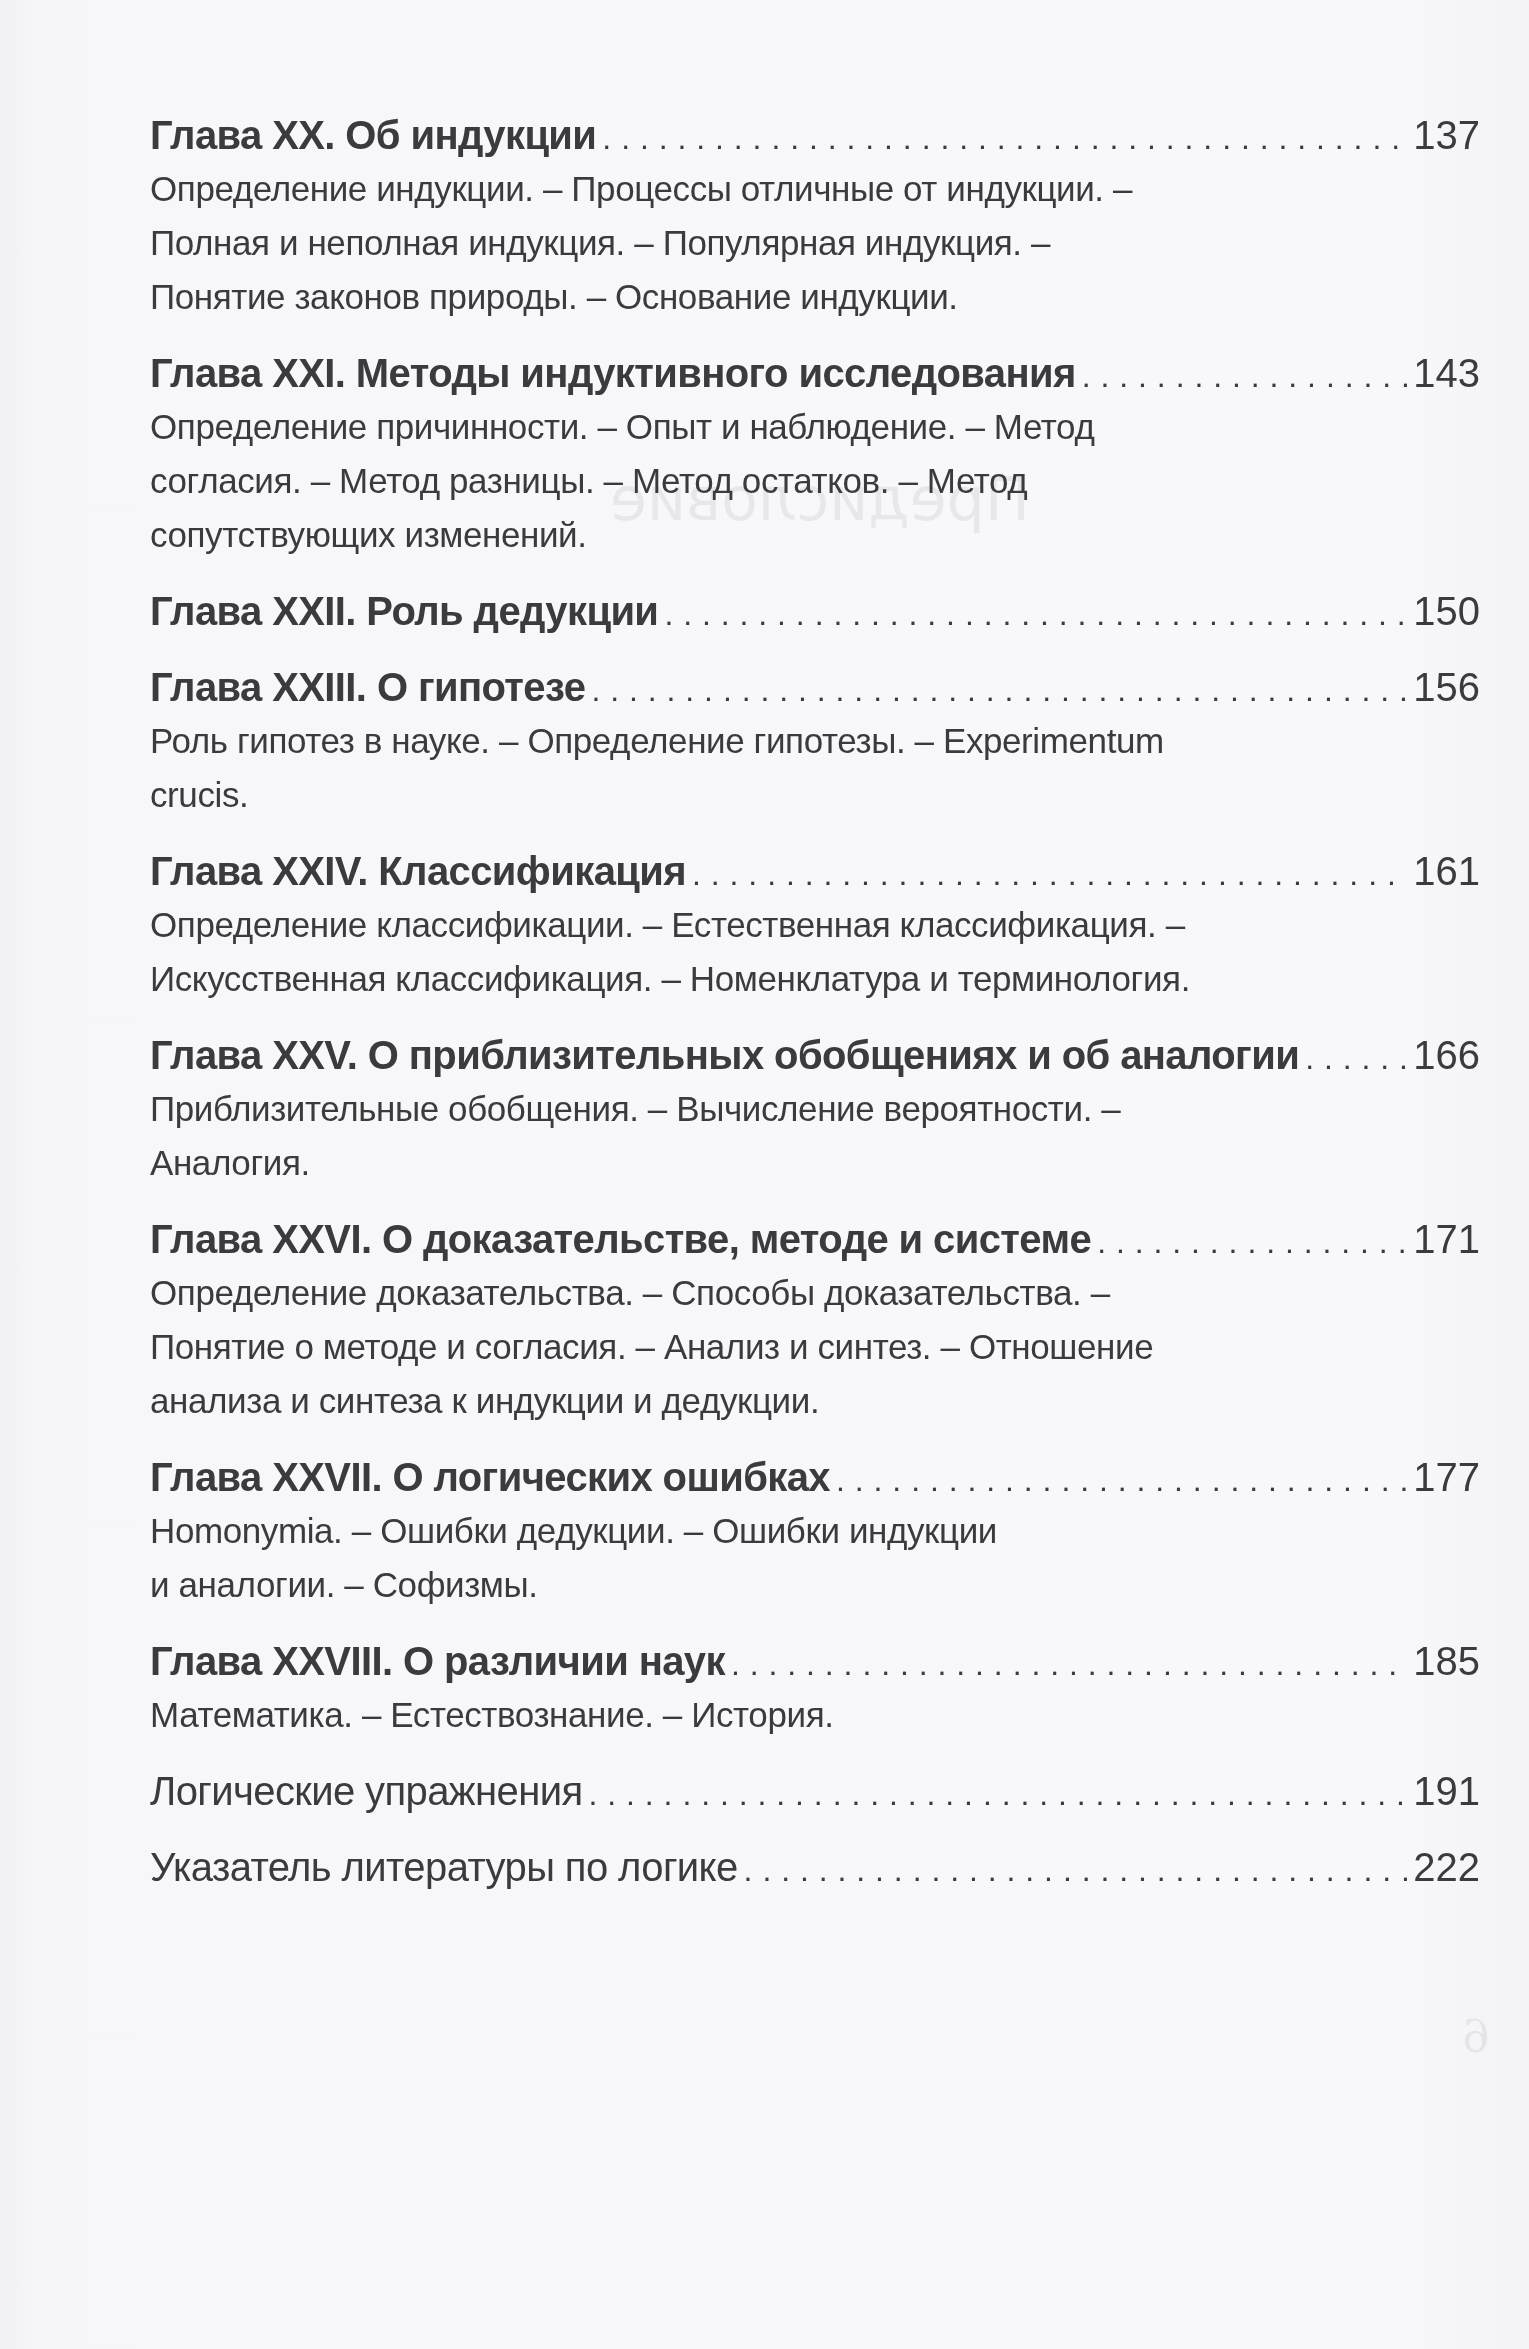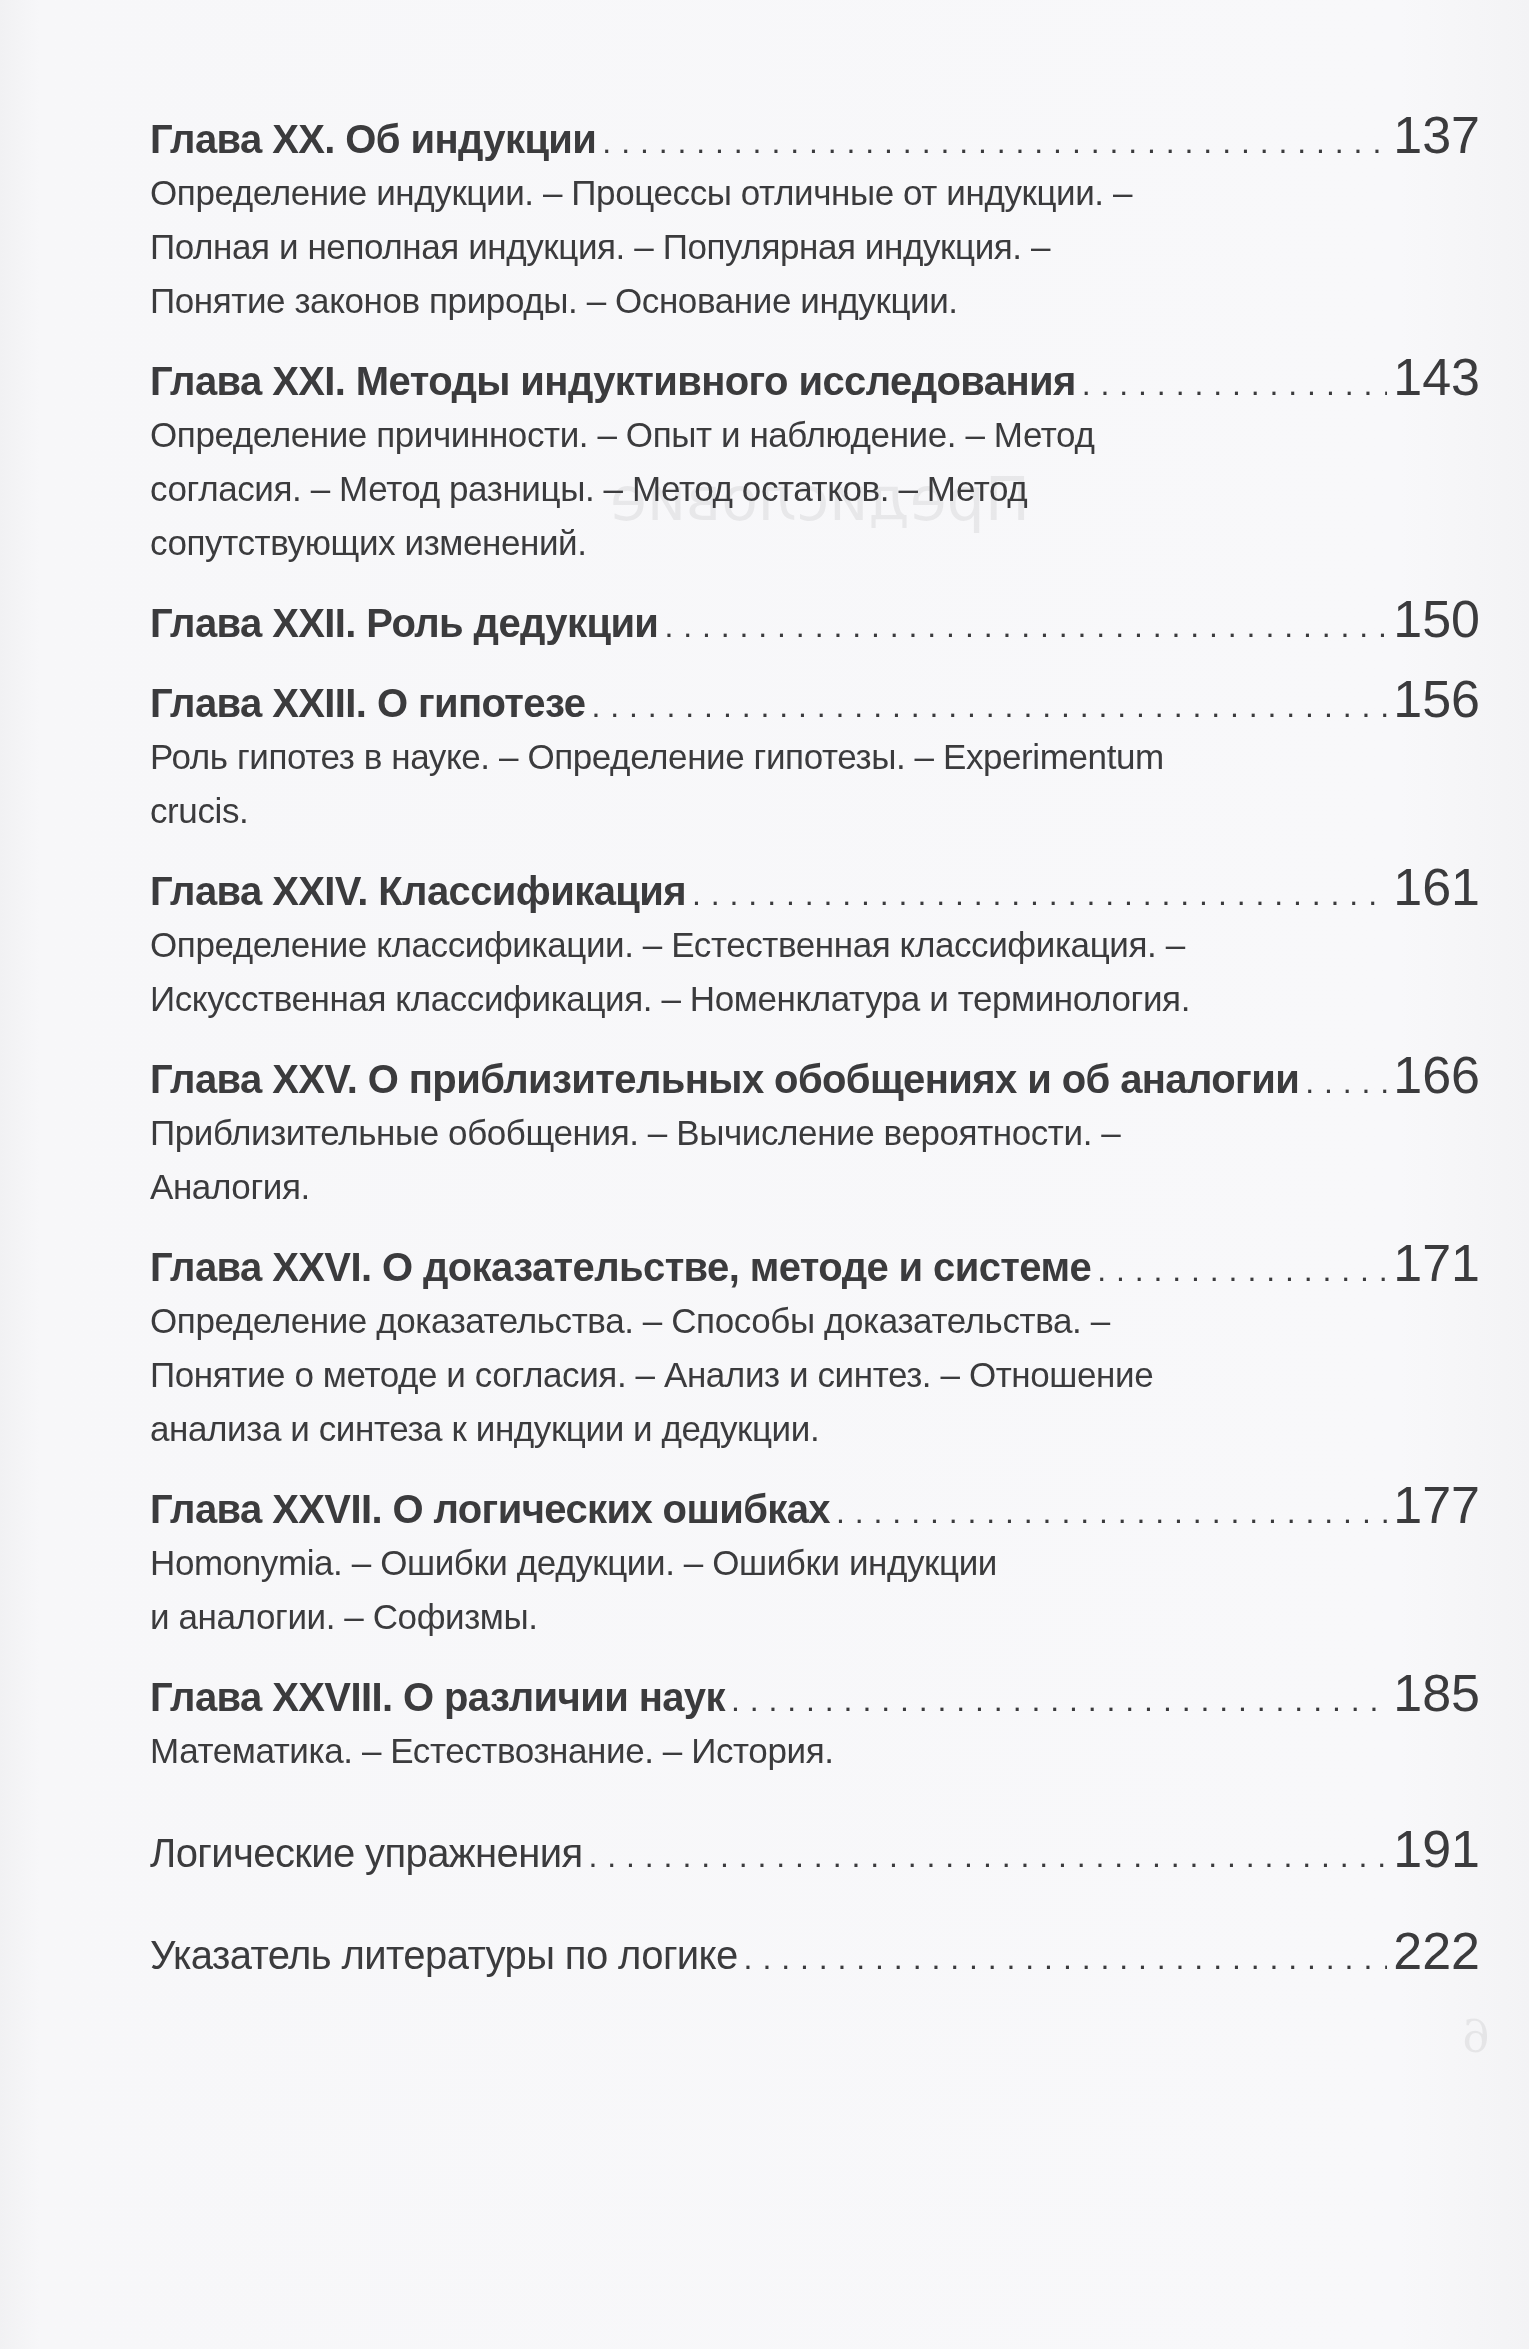--- a/index.html
+++ b/index.html
@@ -81,35 +81,34 @@
   }
   .leader::before {
     content: ". . . . . . . . . . . . . . . . . . . . . . . . . . . . . . . . . . . . . . . . . . . . . . . . . . . . . . . . . . . . . . . . . . . . . . . . . . . . . . . . . . . . . . . . . . . . . . . . . . . . . . . . . . . . . . . . . . . . . . . . . . . . . . . . .";
     letter-spacing: 0;
     font-size: 32px;
     word-spacing: 1px;
   }
   .entry-page {
     flex: 0 0 auto;
     font-weight: normal;
-    font-size: 52px;
+    font-size: 40px;
   }
   .entry-desc {
     width: 1150px;
     font-size: 35px;
     line-height: 54px;
     letter-spacing: -0.4px;
   }
   .entry-desc .line {
     display: block;
     white-space: nowrap;
   }
   .entry.plain .entry-head {
     font-size: 40px;
-    margin-top: 44px;
   }
 </style>
 </head>
 <body>
 
 <div class="page">
 
   <div class="bleed" aria-hidden="true">
     <div class="bleed-heading">Предисловие</div>
     <div style="height:1380px;"></div>

